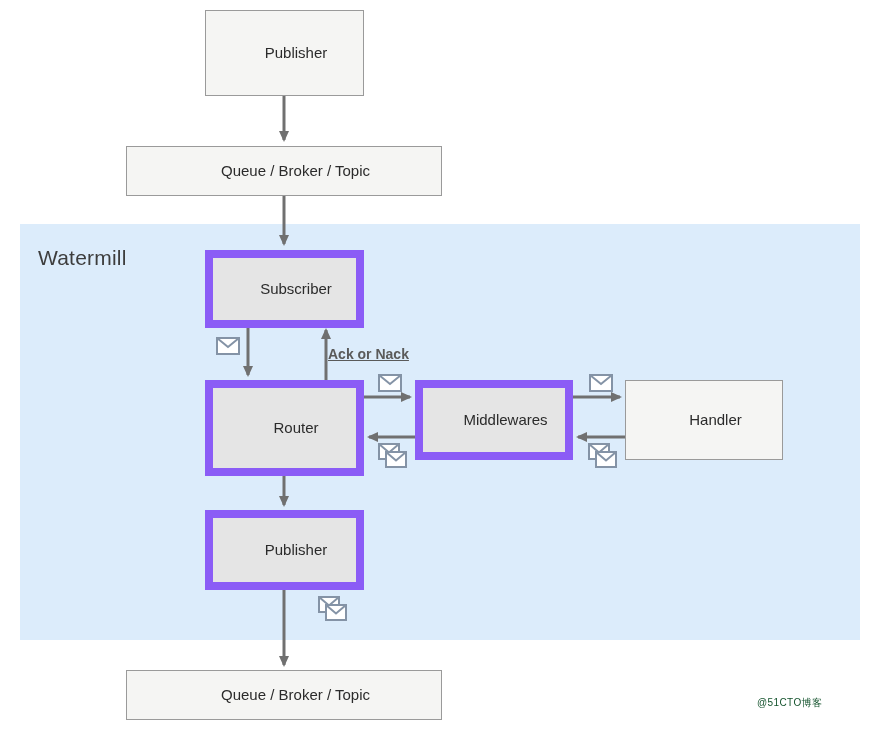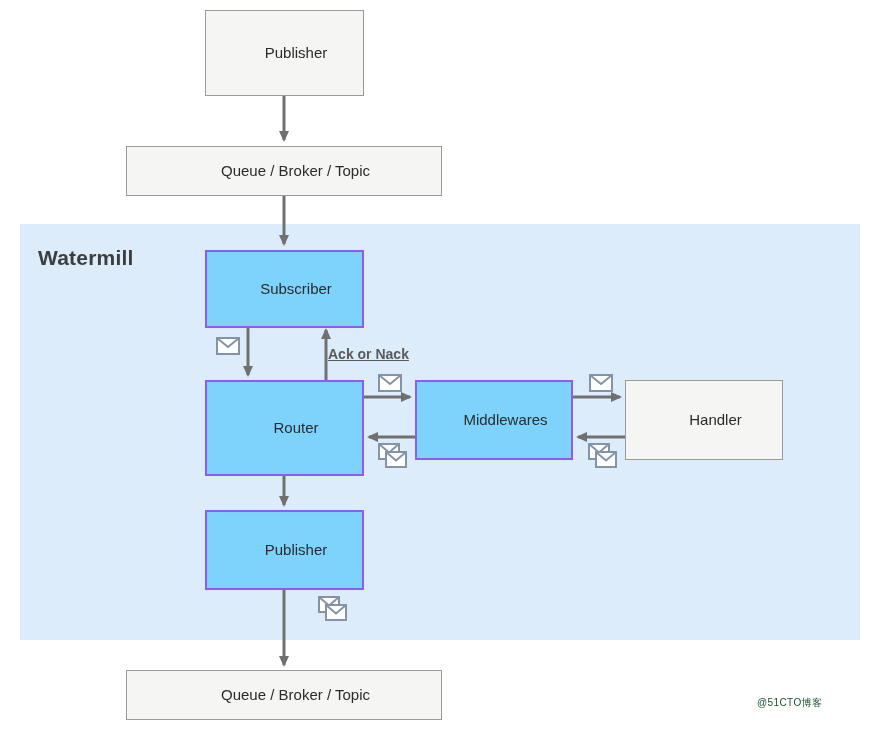--- a/index.html
+++ b/index.html
@@ -38,22 +38,22 @@
     color: #2b2b2b;
     text-align: center;
     line-height: 1.2;
     padding-left: 23px;
   }
   .node.light {
     background: #f5f5f3;
     border: 1.5px solid #9a9a9a;
   }
   .node.plain {
-    background: #7dd3fc;
-    border: 2px solid #8b5cf6;
+    background: #e5e5e5;
+    border: 8px solid #8b5cf6;
   }
   .edge-label {
     position: absolute;
     font-size: 14px;
     font-weight: bold;
     color: #5a5a5a;
     white-space: nowrap;
   }
   .icon {
     position: absolute;
@@ -73,21 +73,21 @@
     white-space: nowrap;
     letter-spacing: 0.4px;
   }
 </style>
 </head>
 <body>
 
 <div id="canvas">
 
   <div class="region" style="left:20px; top:224px; width:840px; height:416px;"></div>
-  <div class="region-label" style="left:38px; top:246px;font-weight:bold;">Watermill</div>
+  <div class="region-label" style="left:38px; top:246px;">Watermill</div>
 
   <svg class="svg-layer" viewBox="0 0 878 729">
     <defs>
       <marker id="ah" markerWidth="12" markerHeight="12" refX="9" refY="5" orient="auto" markerUnits="userSpaceOnUse">
         <path d="M0,0 L11,5 L0,10 z" fill="#707070"></path>
       </marker>
     </defs>
 
     <g>
       <line x1="284" y1="96" x2="284" y2="140" stroke="#707070" stroke-width="3" marker-end="url(#ah)"></line>

